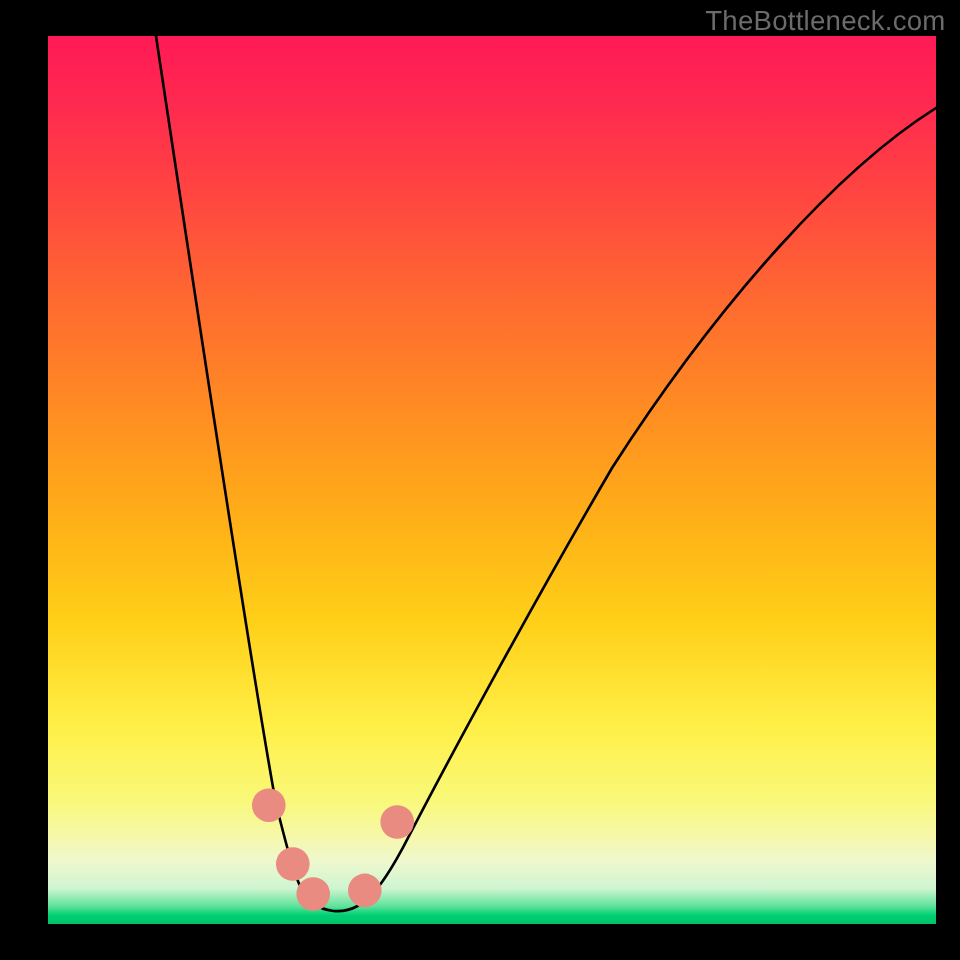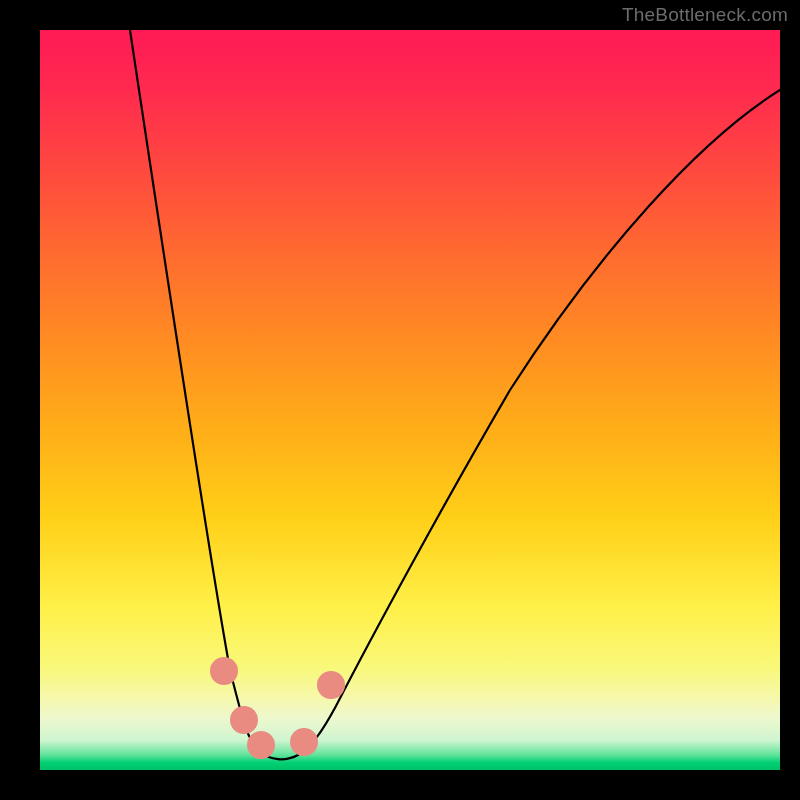--- a/index.html
+++ b/index.html
@@ -49,21 +49,21 @@
   }
   .curve-layer {
     position: absolute;
     inset: 0;
   }
   .attribution {
     position: absolute;
     top: 4px;
     right: 12px;
     font-family: Arial, Helvetica, sans-serif;
-    font-size: 19px;
+    font-size: 23px;
     color: #6b6b6b;
     letter-spacing: 0.2px;
   }
 </style>
 </head>
 <body>
 
 <div class="frame">
   <div class="plot">
     <div class="gradient"></div>

